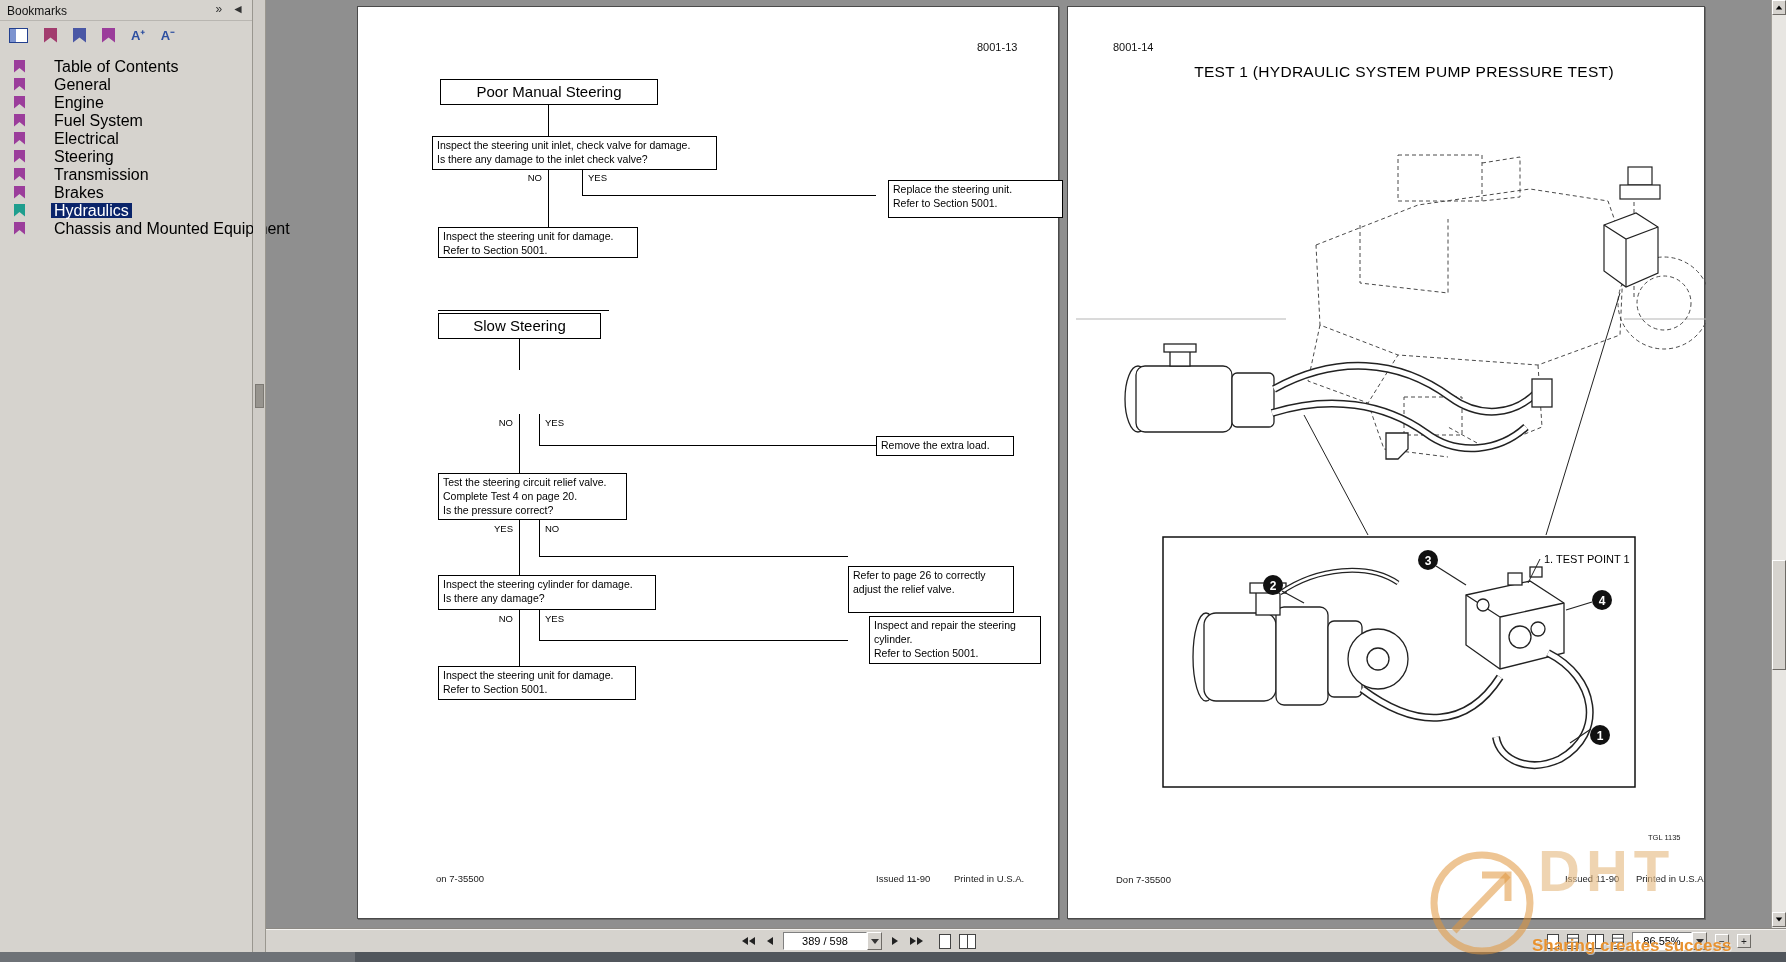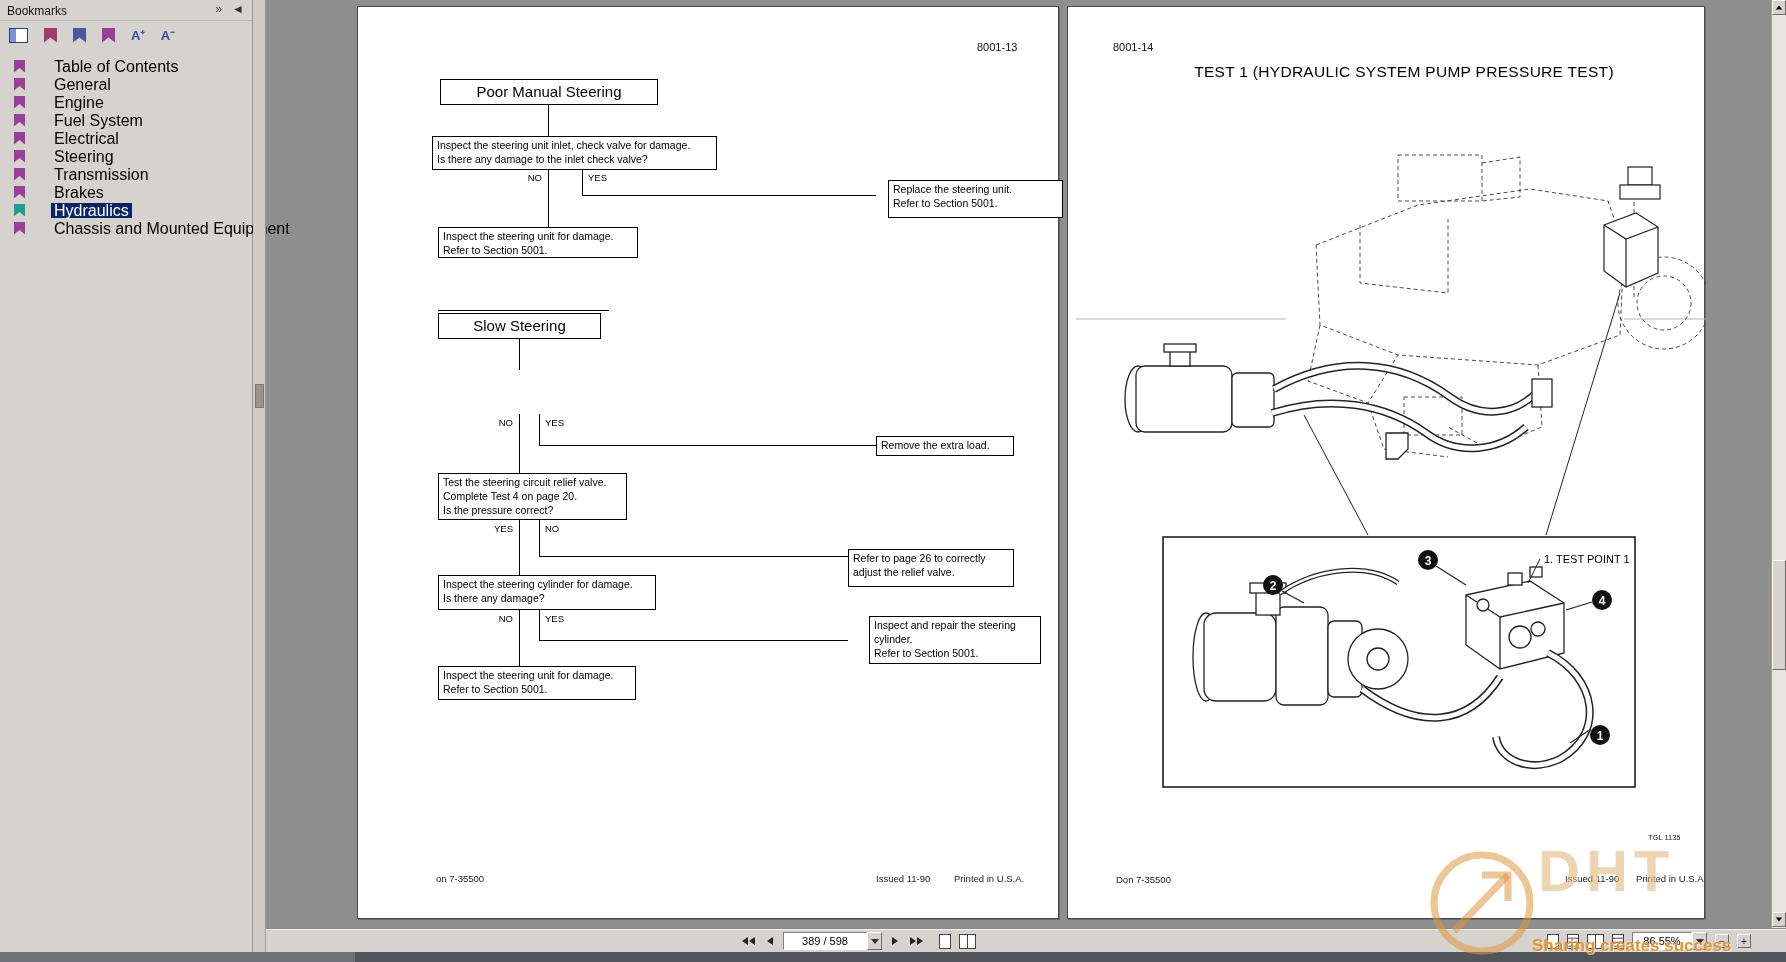--- a/index.html
+++ b/index.html
@@ -176,21 +176,21 @@
     <div class="fb" style="left:518px;top:429px;width:138px;height:20px;">Remove the extra load.</div>
 
     <div class="fb" style="left:80px;top:466px;width:189px;height:47px;">Test the steering circuit relief valve.
 Complete Test 4 on page 20.
 Is the pressure correct?</div>
     <div class="vl" style="left:161px;top:513px;height:55px;"></div>
     <div class="vl" style="left:181px;top:513px;height:36px;"></div>
     <div class="hl" style="left:181px;top:549px;width:309px;"></div>
     <div class="dl r" style="left:123px;top:516px;">YES</div>
     <div class="dl" style="left:187px;top:516px;">NO</div>
-    <div class="fb" style="left:490px;top:542px;width:166px;height:38px;">Refer to page 26 to correctly
+    <div class="fb" style="left:490px;top:559px;width:166px;height:47px;">Refer to page 26 to correctly
 adjust the relief valve.</div>
 
     <div class="fb" style="left:80px;top:568px;width:218px;height:35px;">Inspect the steering cylinder for damage.
 Is there any damage?</div>
     <div class="vl" style="left:161px;top:603px;height:56px;"></div>
     <div class="vl" style="left:181px;top:603px;height:30px;"></div>
     <div class="hl" style="left:181px;top:633px;width:309px;"></div>
     <div class="dl r" style="left:123px;top:606px;">NO</div>
     <div class="dl" style="left:187px;top:606px;">YES</div>
     <div class="fb" style="left:511px;top:609px;width:172px;height:48px;">Inspect and repair the steering

